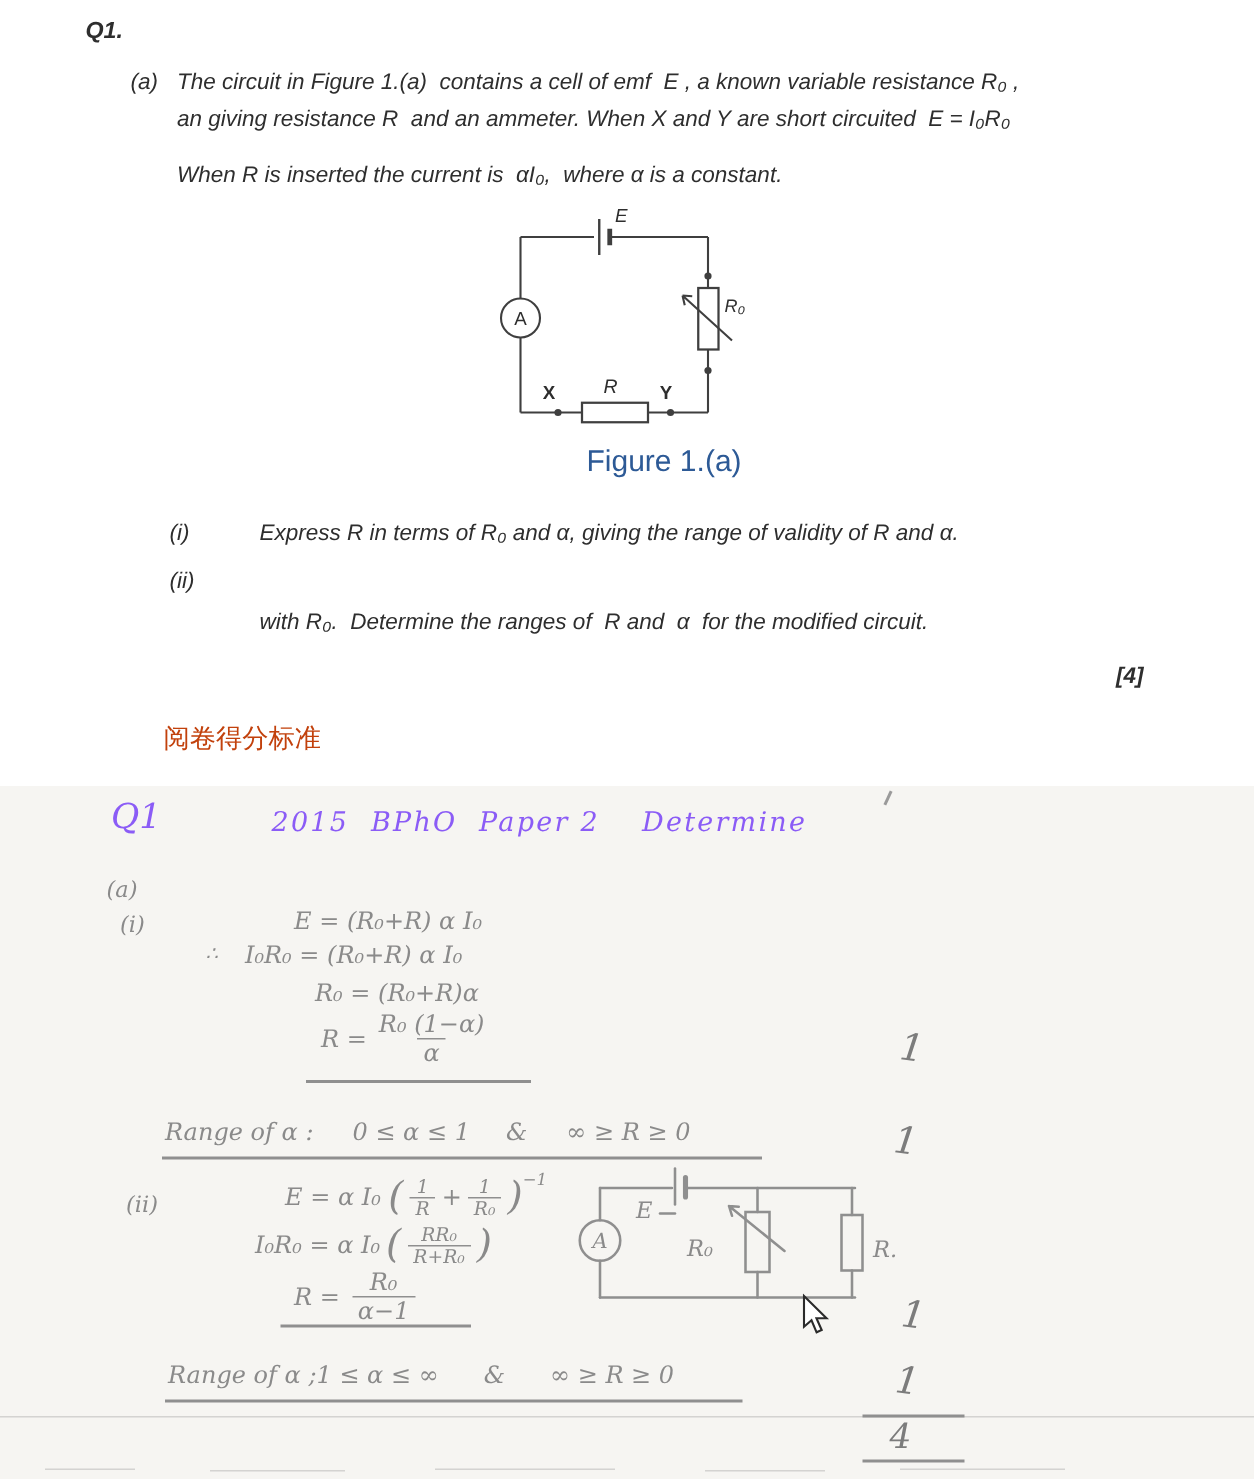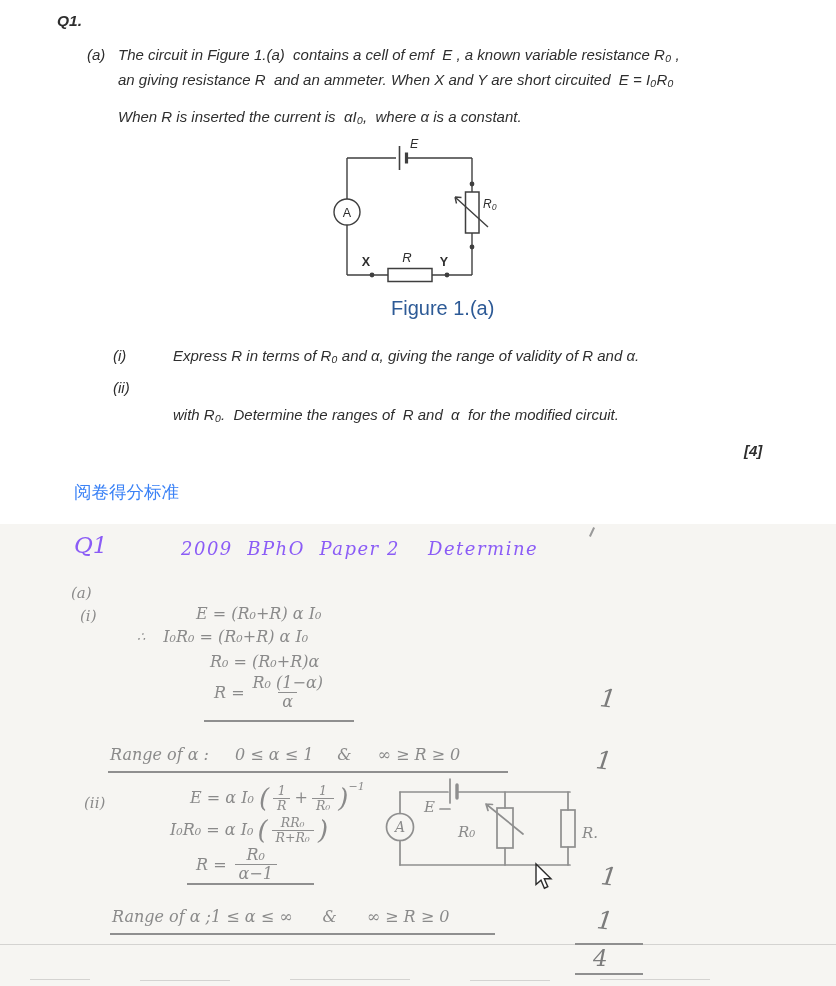--- a/index.html
+++ b/index.html
@@ -1,21 +1,21 @@
 <!DOCTYPE html>
 <html><head>
 <meta charset="utf-8">
 <style>
   html,body{margin:0;padding:0;background:#ffffff;}
   #page{position:relative;width:836px;height:986px;background:#ffffff;overflow:hidden;
         font-family:"Liberation Sans","DejaVu Sans",sans-serif;color:#2e2e2e;}
   .t{position:absolute;white-space:pre;font-size:15px;line-height:1.2;font-style:italic;}
   .bold{font-weight:bold;}
   .caption{position:absolute;white-space:pre;font-size:20px;color:#2d5a96;}
-  .cjk{position:absolute;white-space:pre;font-size:17.5px;color:#3b82f6;font-family:"Liberation Sans","DejaVu Sans",sans-serif;}
+  .cjk{position:absolute;white-space:pre;font-size:17.5px;color:#c2410c;font-family:"Liberation Sans","DejaVu Sans",sans-serif;margin-left:35px;}
   .scan{position:absolute;left:0;top:524px;width:836px;height:462px;background:#f6f5f2;}
   .hw{position:absolute;white-space:pre;font-family:"DejaVu Serif",serif;font-style:italic;
       color:#8a8a8a;font-size:16px;line-height:1.15;}
   .hw-lite{color:#8b5cf6;}
   .eqrow{display:flex;align-items:center;}
   .frac{display:inline-flex;flex-direction:column;align-items:center;margin:0 4px;}
   .frac .num{padding:0 4px;text-align:center;}
   .frac .den{border-top:1.5px solid #8f8f8f;padding:0 4px;}
   .frac.sm{font-size:12.5px;line-height:1.1;}
   .paren{font-size:26px;font-weight:300;line-height:1;}
@@ -77,21 +77,21 @@
   <div class="t" style="left:173px;top:406px">with R₀.  Determine the ranges of  R and  α  for the modified circuit.</div>
   <div class="t bold" style="left:744px;top:442px">[4]</div>
 
   <div class="cjk" style="left:74px;top:480px">阅卷得分标准</div>
 
   <div class="scan">
 
     <div class="tick" style="left:591px;top:3px"></div>
 
     <div class="hw hw-lite" style="left:74px;top:8px;font-size:23px">Q1</div>
-    <div class="hw hw-lite" style="left:181px;top:15px;font-size:18px;letter-spacing:1.5px">2009  BPhO  Paper 2</div>
+    <div class="hw hw-lite" style="left:181px;top:15px;font-size:18px;letter-spacing:1.5px">2015  BPhO  Paper 2</div>
     <div class="hw hw-lite" style="left:428px;top:15px;font-size:18px;letter-spacing:1.5px">Determine</div>
 
     <div class="hw" style="left:71px;top:61px;font-size:15px">(a)</div>
     <div class="hw" style="left:80px;top:84px;font-size:15px">(i)</div>
 
     <div class="hw" style="left:196px;top:81px">E = (R₀+R) α I₀</div>
 
     <div class="hw eqrow" style="left:137px;top:104px">
       <span style="font-size:13px">∴</span>
       <span style="margin-left:18px">I₀R₀ = (R₀+R) α I₀</span>

